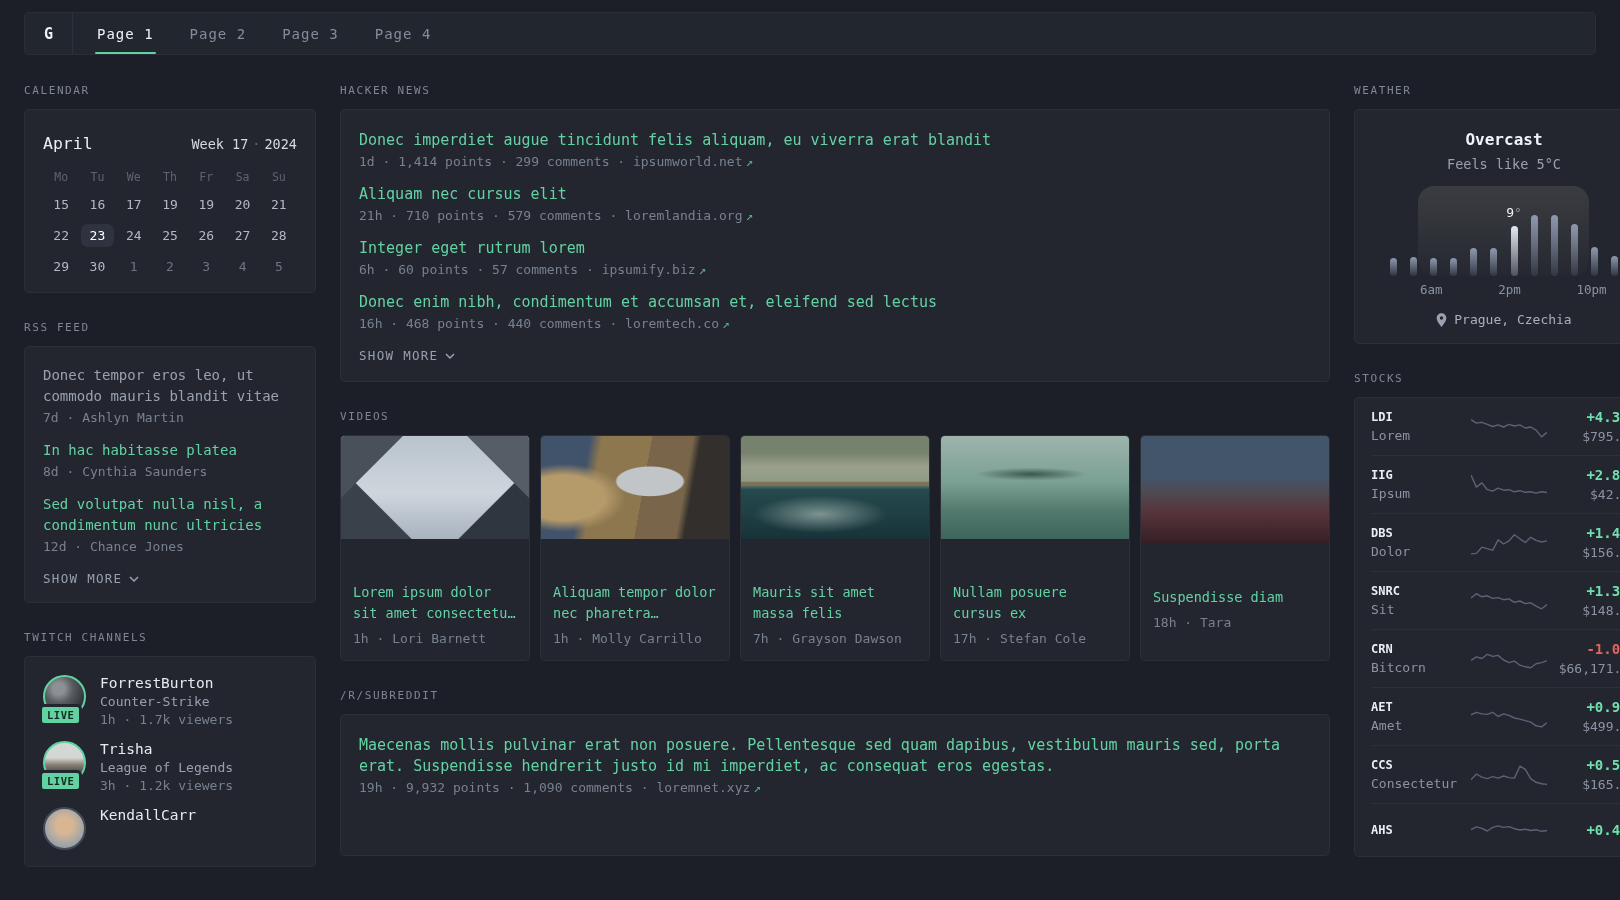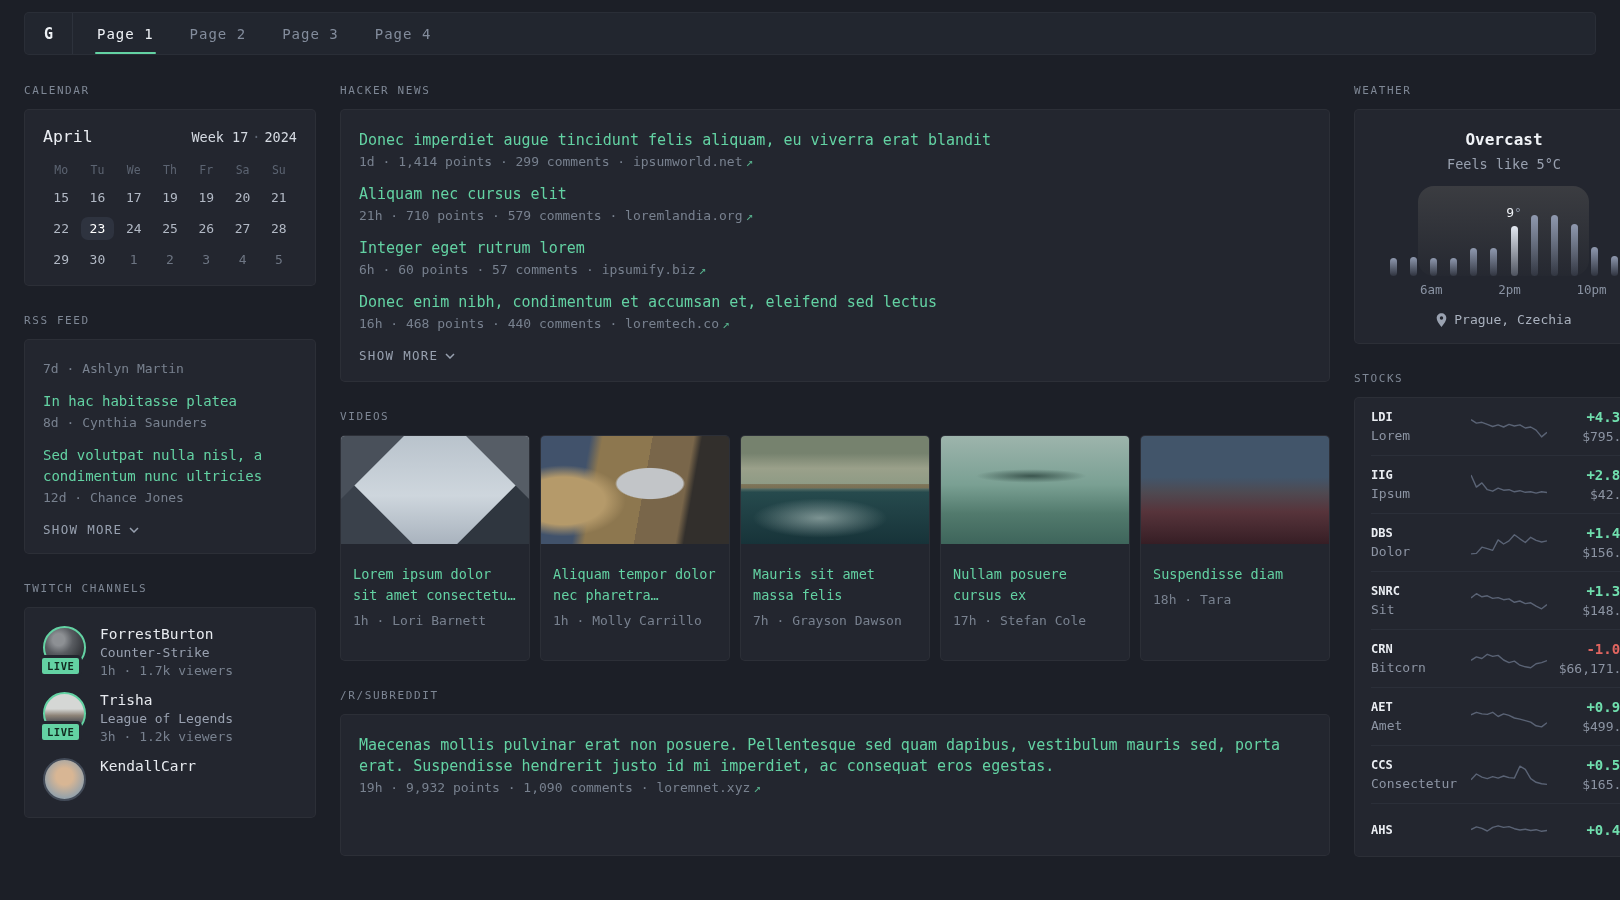--- a/index.html
+++ b/index.html
@@ -48,21 +48,21 @@
   .meta { color:#78818f; font-size:13px; margin-top:3px; }
   .ext { color:var(--accent); opacity:.8; font-size:12.5px; margin-left:3px; }
   .show-more {
     margin-top:17px; background:none; border:none; cursor:pointer;
     color:#97a0af; font:inherit; font-size:12.5px; letter-spacing:1.3px;
     display:flex; align-items:center; gap:7px; padding:0;
   }
   .show-more svg { stroke:#97a0af; }
   a { text-decoration:none; }
   
-  .cal-card { padding:17px 18px 10px; }
+  .cal-card { padding:24px 18px 10px; }
   .cal-head { display:flex; justify-content:space-between; align-items:baseline; }
   .cal-month { font-size:16.5px; color:#eaedf2; }
   .cal-week { font-size:13.5px; color:#d5dae2; }
   .cal-week .dot { color:#5f6775; padding:0 4px; }
   .cal-weekdays, .cal-grid { display:grid; grid-template-columns:repeat(7,1fr); text-align:center; }
   .cal-weekdays { margin-top:17px; color:#5c6472; font-size:11.5px; }
   .cal-grid { margin-top:5px; }
   .cal-day { height:31px; display:flex; align-items:center; justify-content:center; font-size:13px; color:#b2b9c5; }
   .cal-day.muted { color:#6d7583; }
   .cal-day .sel {
@@ -96,21 +96,21 @@
   .hn-card { padding:20px 18px 18px; }
   .hn-item + .hn-item { margin-top:15px; }
   .hn-title { display:block; color:var(--accent); font-size:15px; line-height:21px; }
   
   .videos-row { display:flex; gap:10px; overflow:hidden; }
   .video-card {
     flex:0 0 190px; background:#23262f; border:1px solid rgba(255,255,255,0.045);
     border-radius:5px; overflow:hidden; height:226px; display:flex; flex-direction:column;
   }
   .thumb { height:108px; width:100%; cursor:pointer; }
-  .vbody { padding:20px 12px 14px; }
+  .vbody { padding:20px 12px 14px;margin-top:23px; }
   .vtitle {
     display:block; color:var(--accent); font-size:13.5px; line-height:21px;
     max-height:42px; overflow:hidden;
   }
   .vmeta { color:#78818f; font-size:13px; margin-top:7px; }
   .thumb-pillars { background:
     linear-gradient(135deg,#49505a 0 21%,rgba(0,0,0,0) 21.5%),
     linear-gradient(225deg,#565d66 0 21%,rgba(0,0,0,0) 21.5%),
     linear-gradient(45deg,#3a414b 0 24%,rgba(0,0,0,0) 24.5%),
     linear-gradient(315deg,#2f363f 0 24%,rgba(0,0,0,0) 24.5%),
@@ -227,20 +227,21 @@
             <div class="cal-day muted">5</div>
           </div>
       </div>
     </div>
 
     <div class="section">
       <div class="section-label">RSS FEED</div>
       <div class="card pad-card">
         <div>
             <div class="feed-item">
+              <a class="feed-title visited" href="#">Donec tempor eros leo, ut commodo mauris blandit vitae</a>
               <div class="meta">7d · Ashlyn Martin</div>
             </div>
             <div class="feed-item">
               <a class="feed-title" href="#">In hac habitasse platea</a>
               <div class="meta">8d · Cynthia Saunders</div>
             </div>
             <div class="feed-item">
               <a class="feed-title" href="#">Sed volutpat nulla nisl, a condimentum nunc ultricies</a>
               <div class="meta">12d · Chance Jones</div>
             </div>

